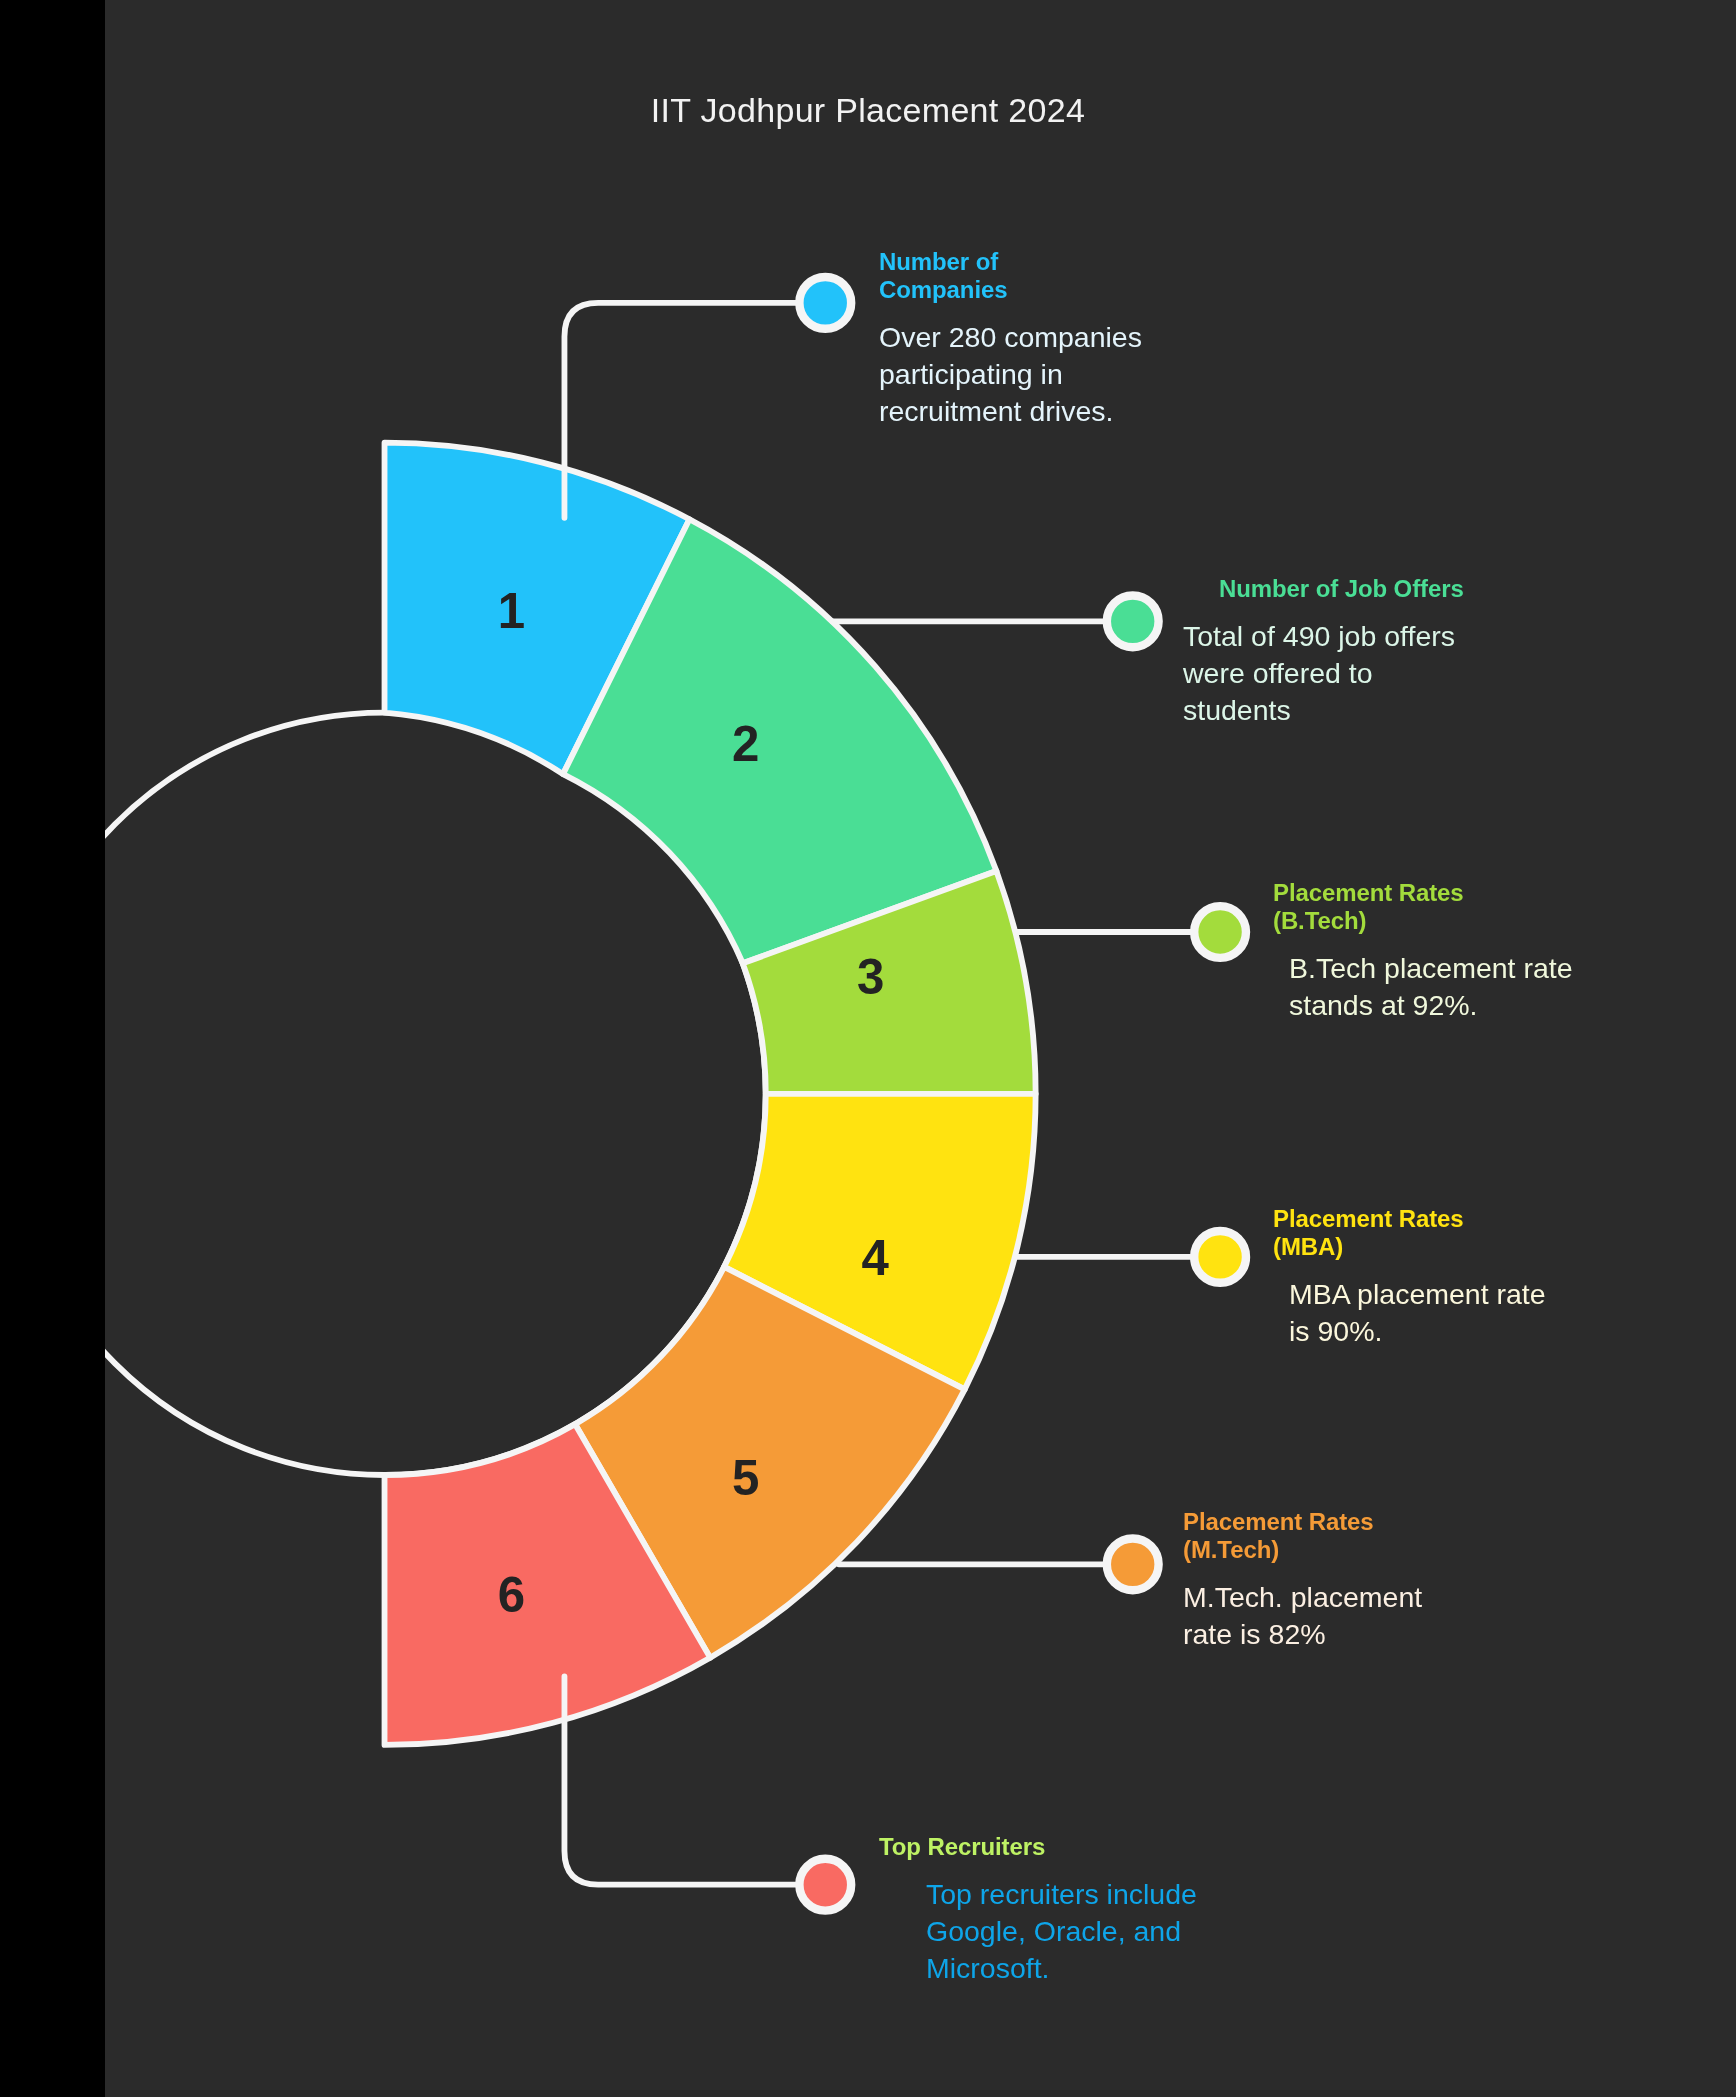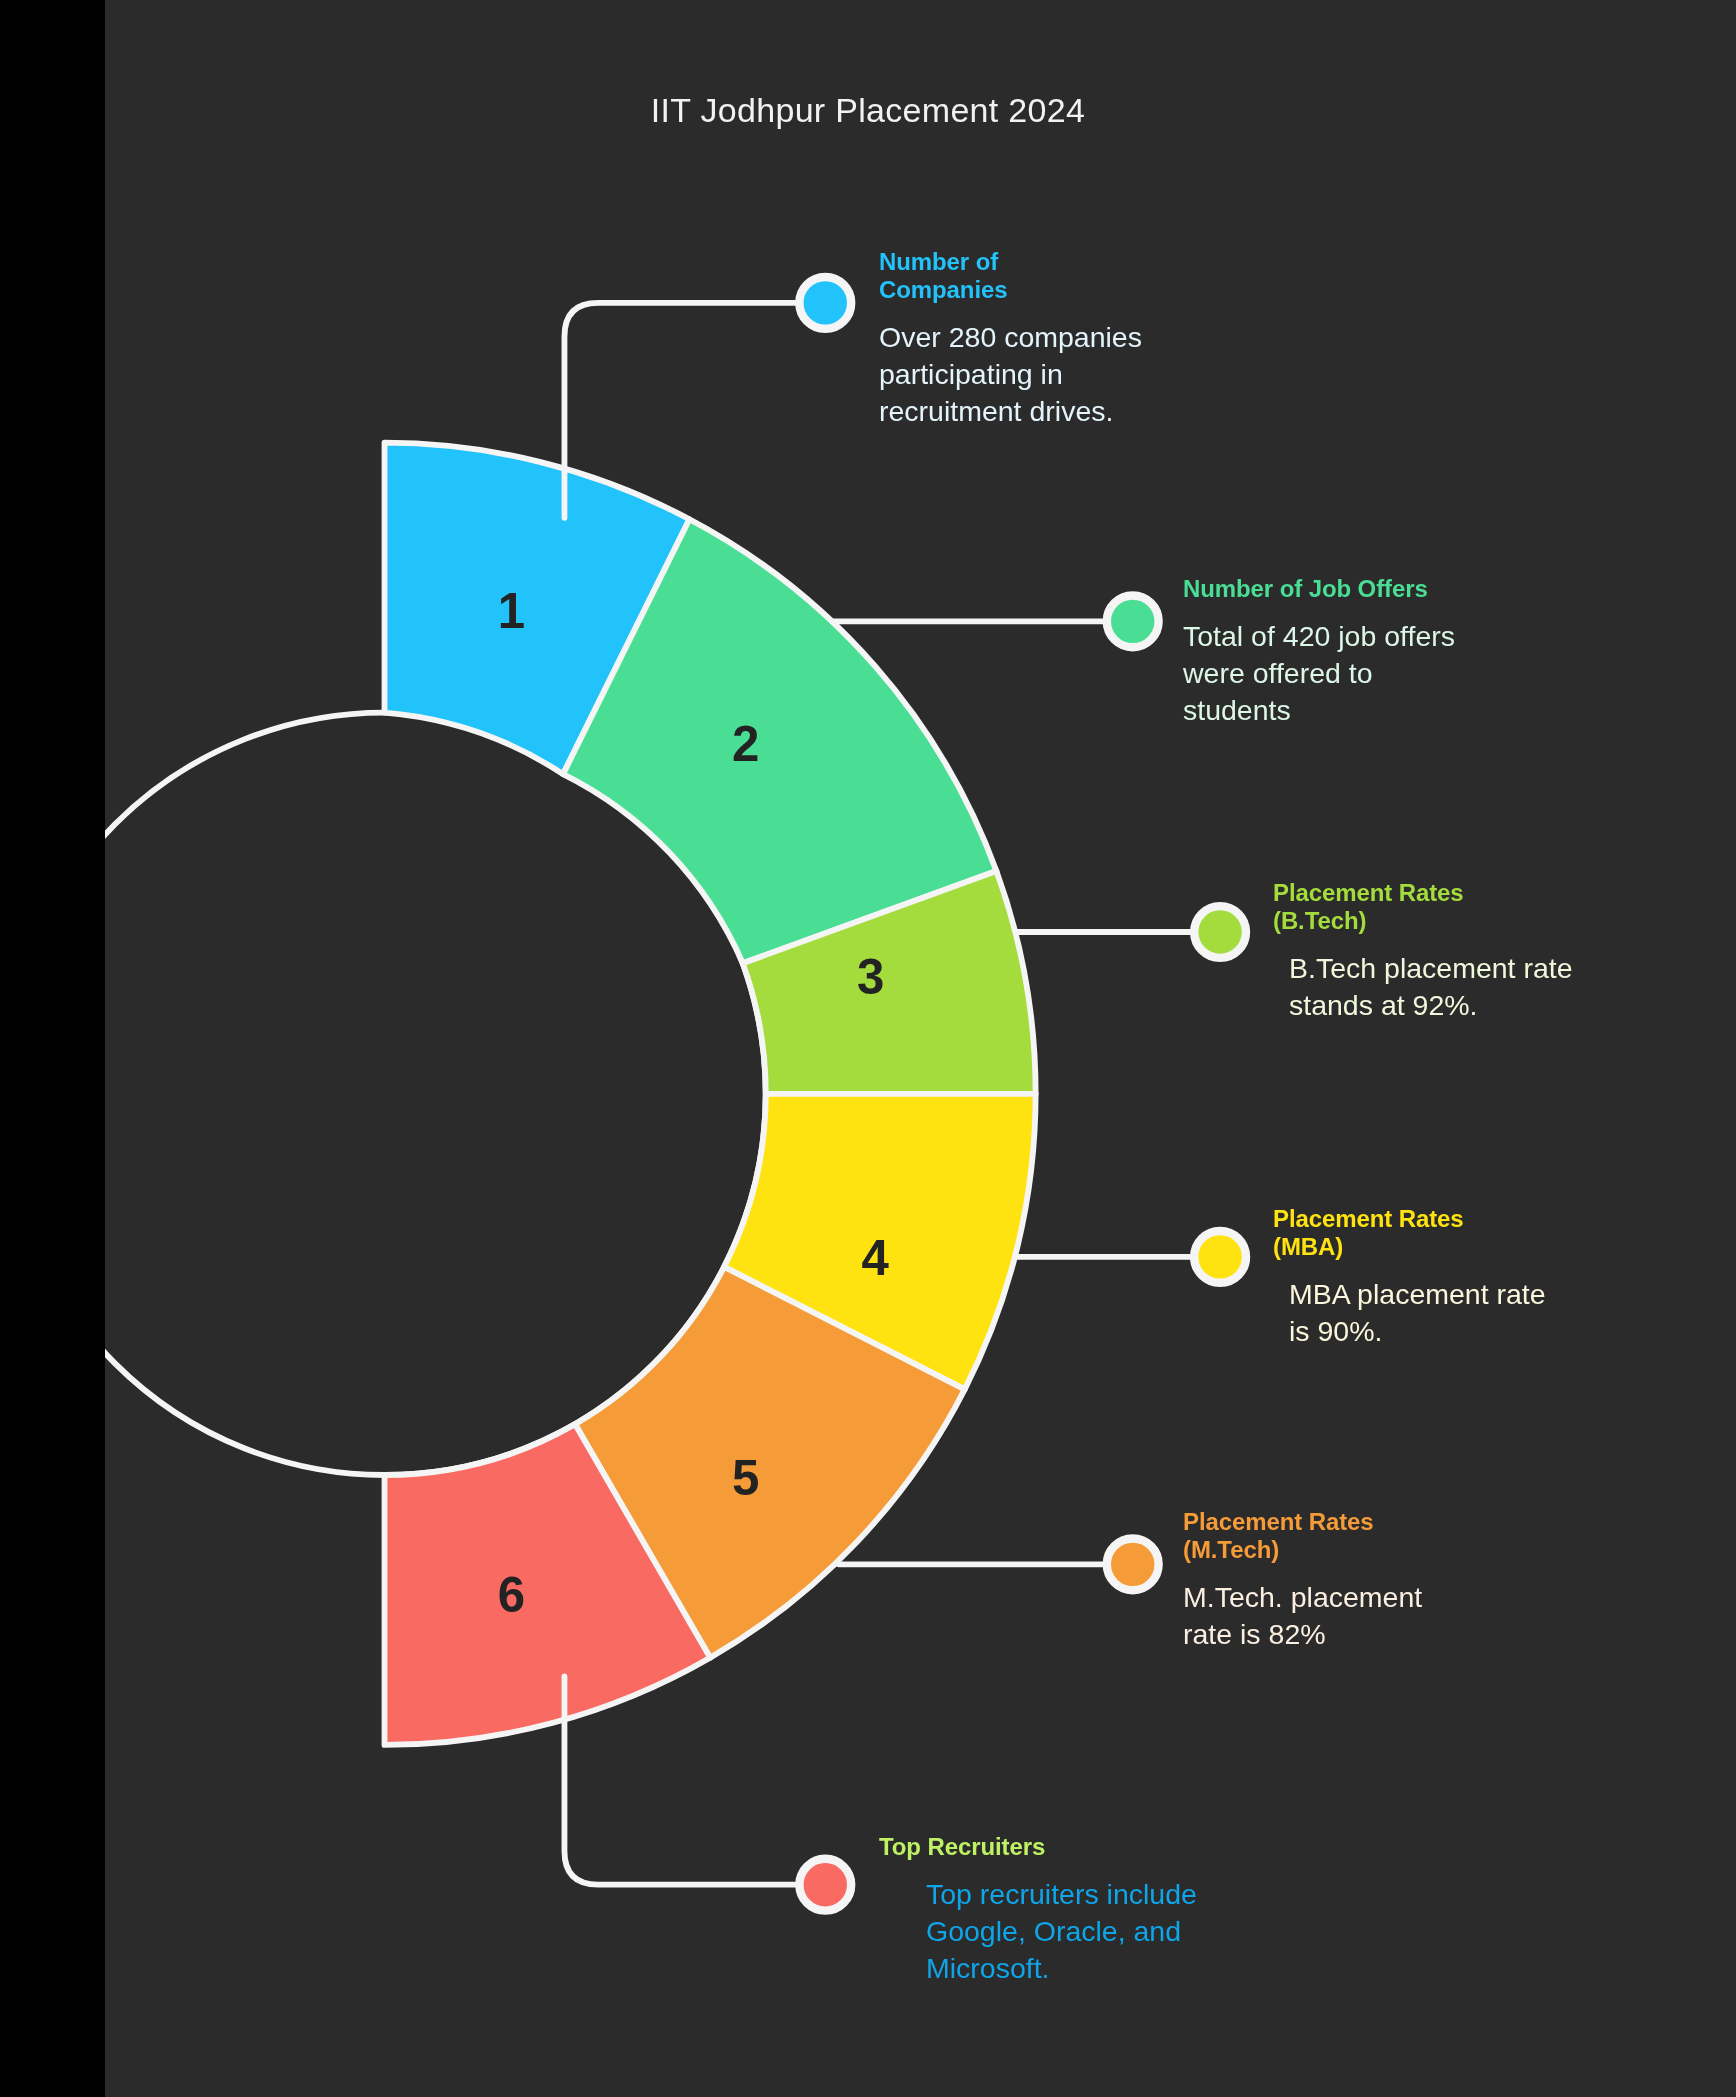--- a/index.html
+++ b/index.html
@@ -125,22 +125,22 @@
 
   <div class="legend legend-1">
     <div class="legend-title" style="color: rgb(34, 194, 250);">Number of
 Companies</div>
     <div class="legend-desc" style="color: rgb(228, 244, 251);">Over 280 companies
 participating in
 recruitment drives.</div>
   </div>
 
   <div class="legend legend-2">
-    <div class="legend-title" style="color: rgb(74, 222, 149);">Number of Job Offers</div>
-    <div class="legend-desc" style="color: rgb(220, 246, 232);">Total of 420 job offers
+    <div class="legend-title" style="color: rgb(74, 222, 149); margin-left: 36px;">Number of Job Offers</div>
+    <div class="legend-desc" style="color: rgb(220, 246, 232);">Total of 490 job offers
 were offered to
 students</div>
   </div>
 
   <div class="legend legend-3">
     <div class="legend-title" style="color: rgb(163, 220, 60);">Placement Rates
 (B.Tech)</div>
     <div class="legend-desc" style="color: rgb(240, 248, 220);">B.Tech placement rate
 stands at 92%.</div>
   </div>

